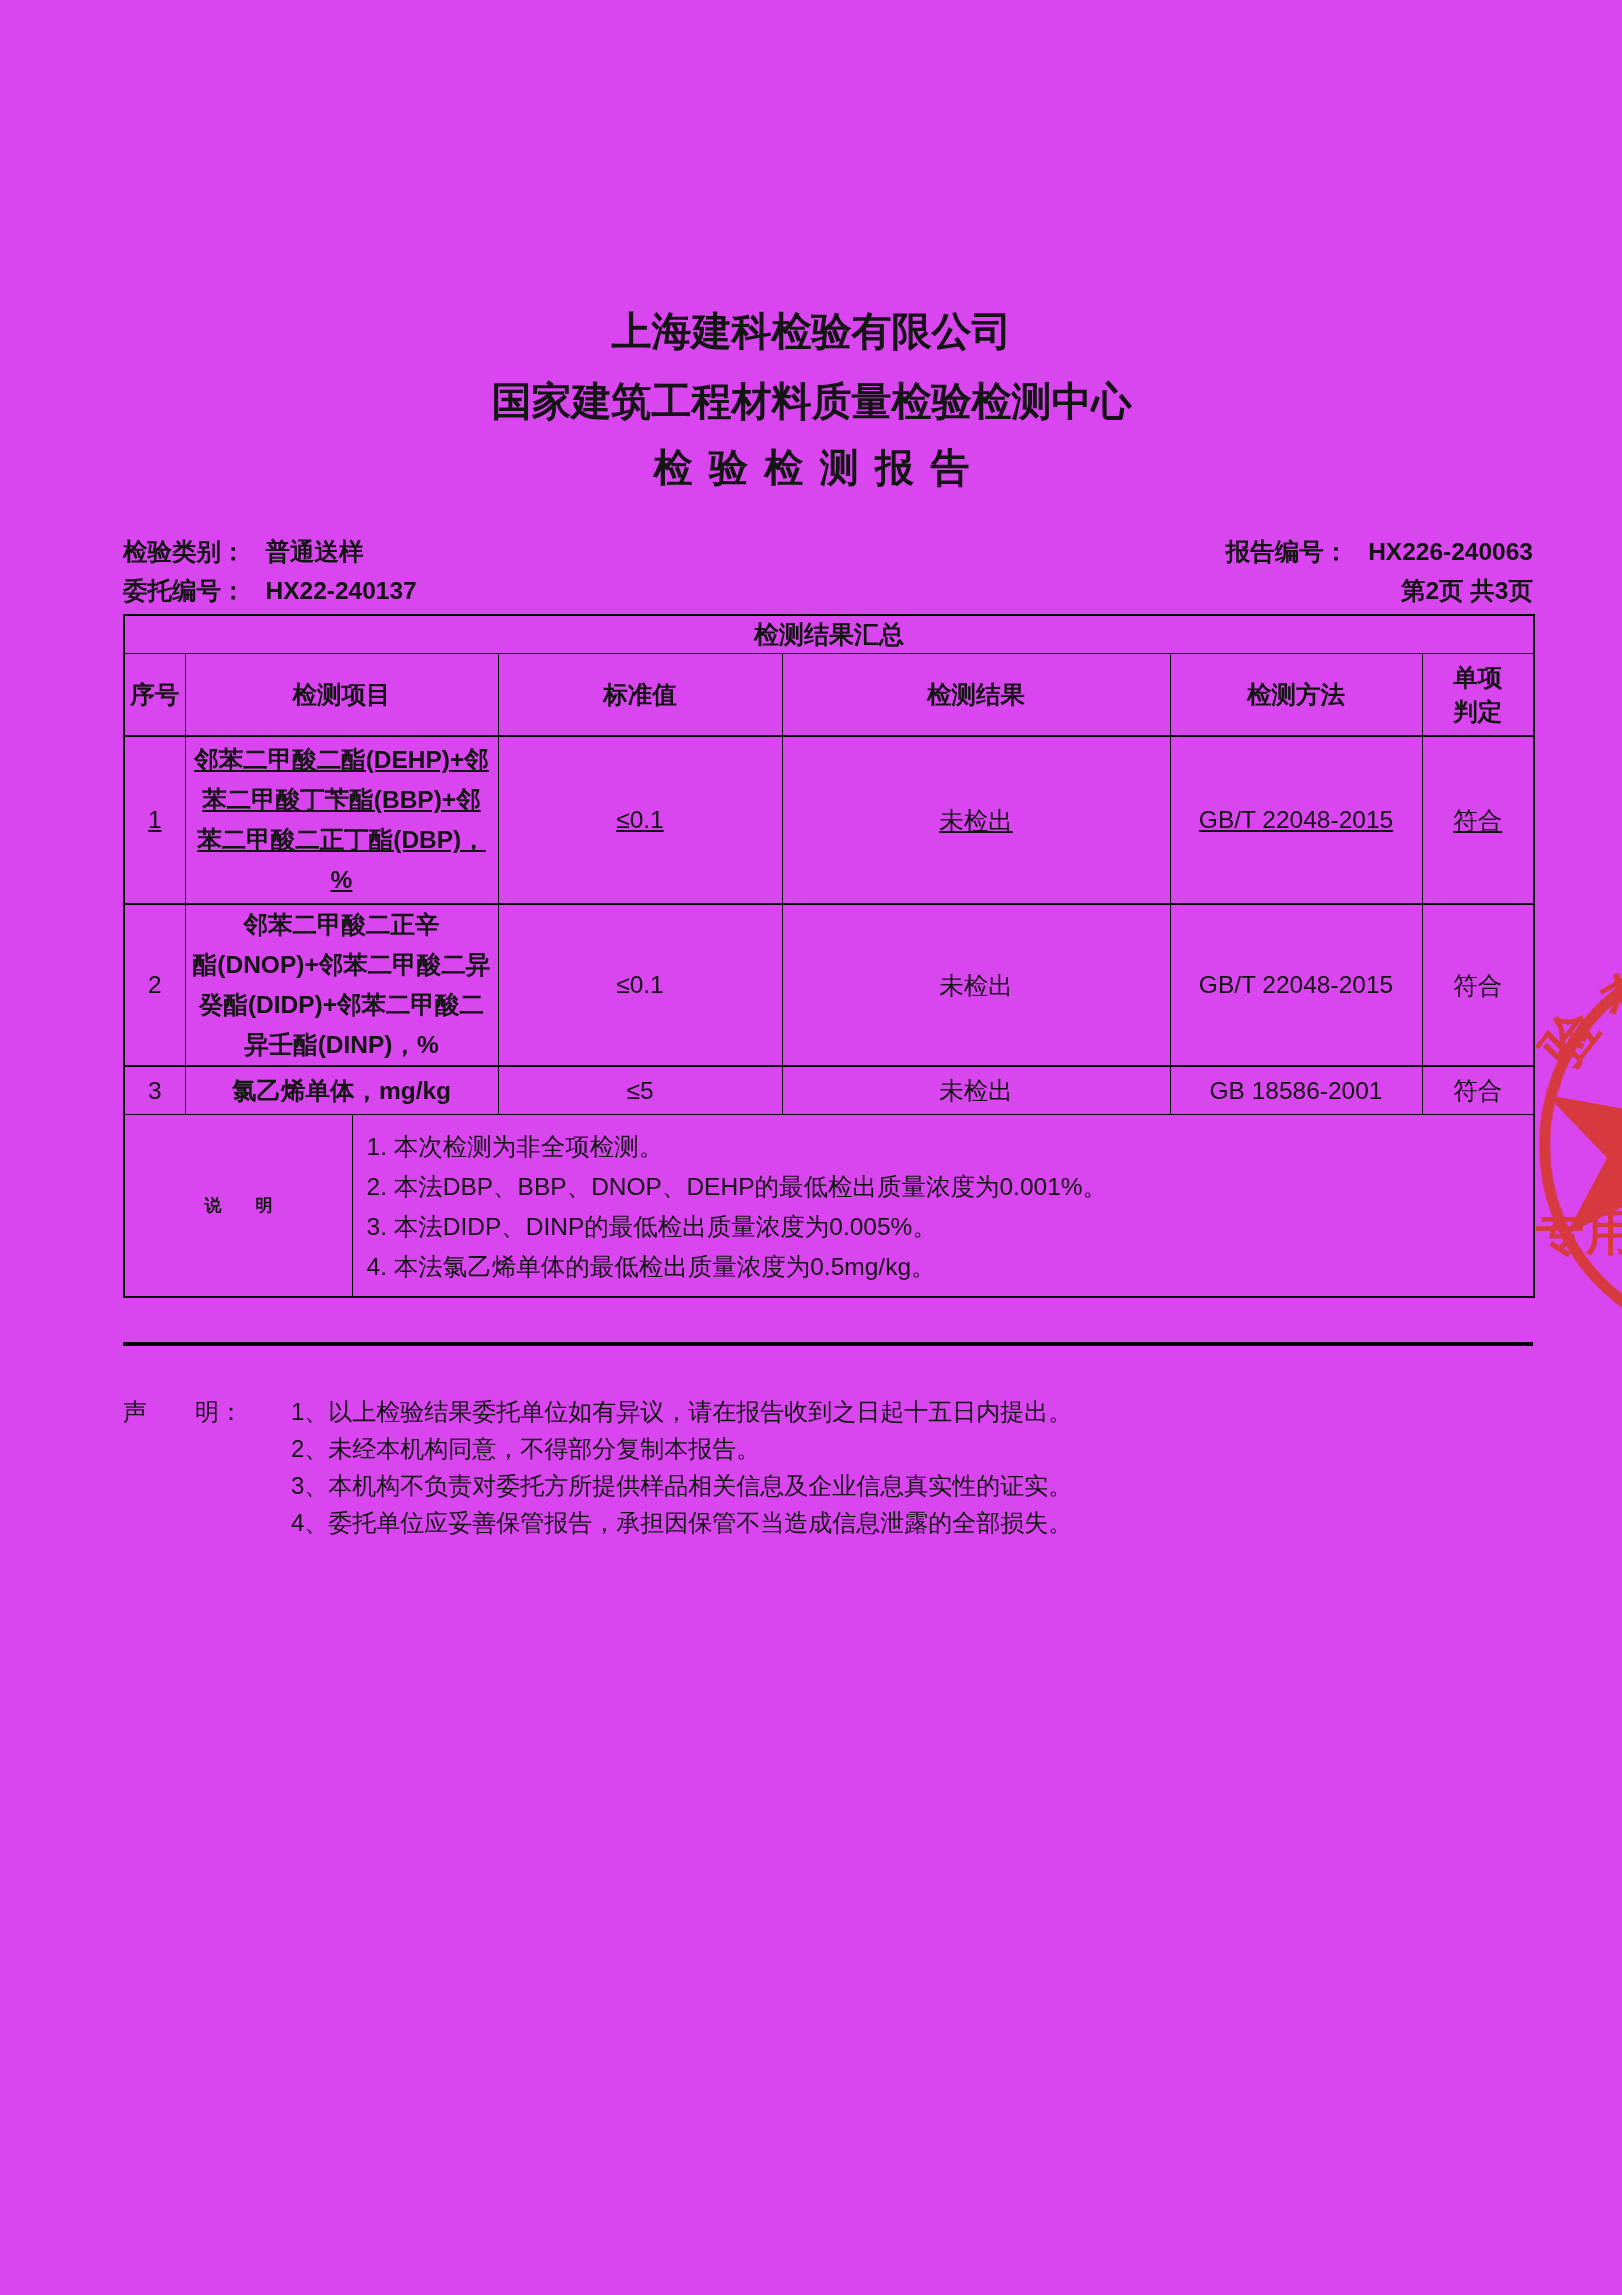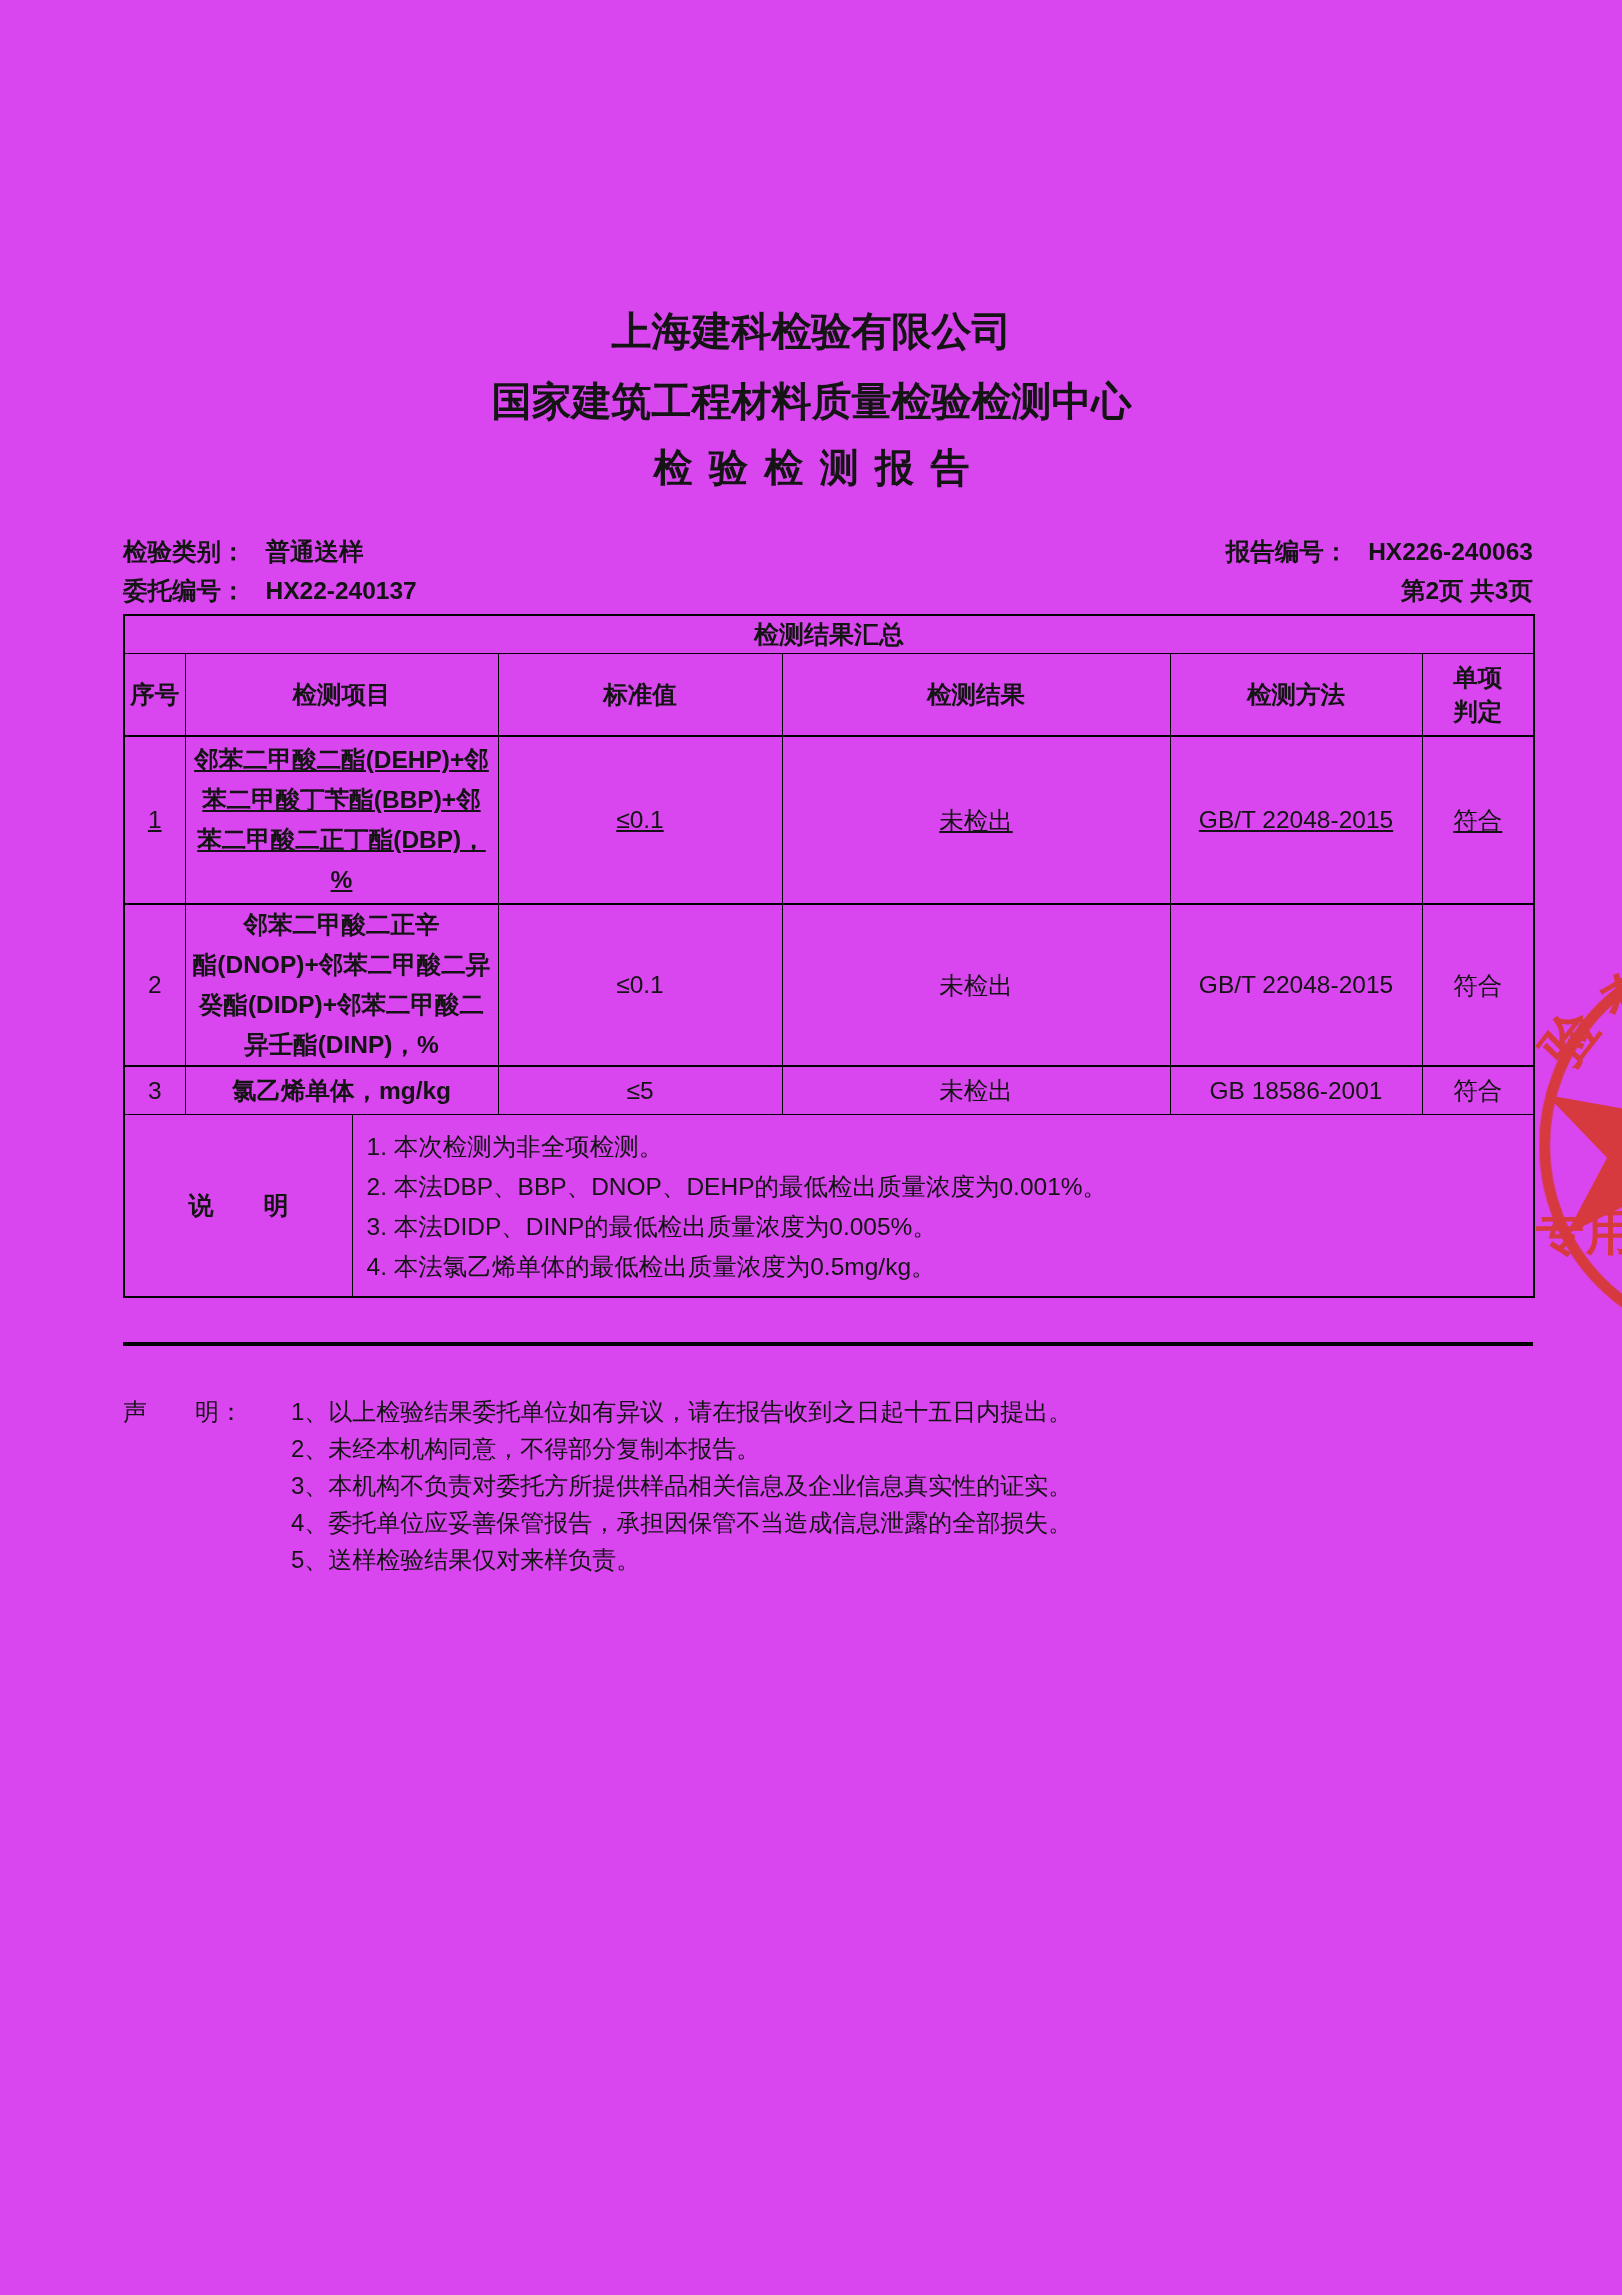--- a/index.html
+++ b/index.html
@@ -36,21 +36,21 @@
     padding:6.8px 10px;line-height:40px;
   }
   tr.r1 td{height:166px;text-decoration:underline;}
   tr.r2 td{height:157px;border-top-width:2.5px;}
   tr.r3 td{height:47px;border-top-width:2.5px;}
   td.noteswrap{padding:0;height:181px;border-top-width:2.5px;}
   .notes-flex{display:flex;height:100%;align-items:stretch;}
   .notes-label{
     width:227px;flex:0 0 227px;border-right:1.7px solid #000;
     display:flex;align-items:center;justify-content:center;
-    font-weight:bold;font-size:25px;
+    font-weight:bold;font-size:17px;
   }
   .notes-body{flex:1;text-align:left;padding:12px 8.5px 0 13.5px;}
   .notes-body div{line-height:40px;}
   
   .rule{position:absolute;left:123px;top:1342px;width:1410px;height:4.2px;background:#000;}
   .contact-row{position:absolute;left:123px;top:1354px;width:1410px;display:flex;justify-content:space-between;font-size:24px;line-height:34px;}
   .statement{position:absolute;left:123px;top:1393px;width:1369px;display:flex;font-size:24px;gap:34px;}
   .statement-label{flex:0 0 134px;line-height:37px;white-space:nowrap;}
   .statement-items div{line-height:37px;}
   
@@ -166,18 +166,17 @@
   <div class="rule"></div>
 
 
   <div class="statement">
     <div class="statement-label">声　　明：</div>
     <div class="statement-items">
       <div>1、以上检验结果委托单位如有异议，请在报告收到之日起十五日内提出。</div>
       <div>2、未经本机构同意，不得部分复制本报告。</div>
       <div>3、本机构不负责对委托方所提供样品相关信息及企业信息真实性的证实。</div>
       <div>4、委托单位应妥善保管报告，承担因保管不当造成信息泄露的全部损失。</div>
-      <div>5、送样检验结果仅对来样负责。</div>
     </div>
   </div>
 
 </div>
 
 
 </body></html>

